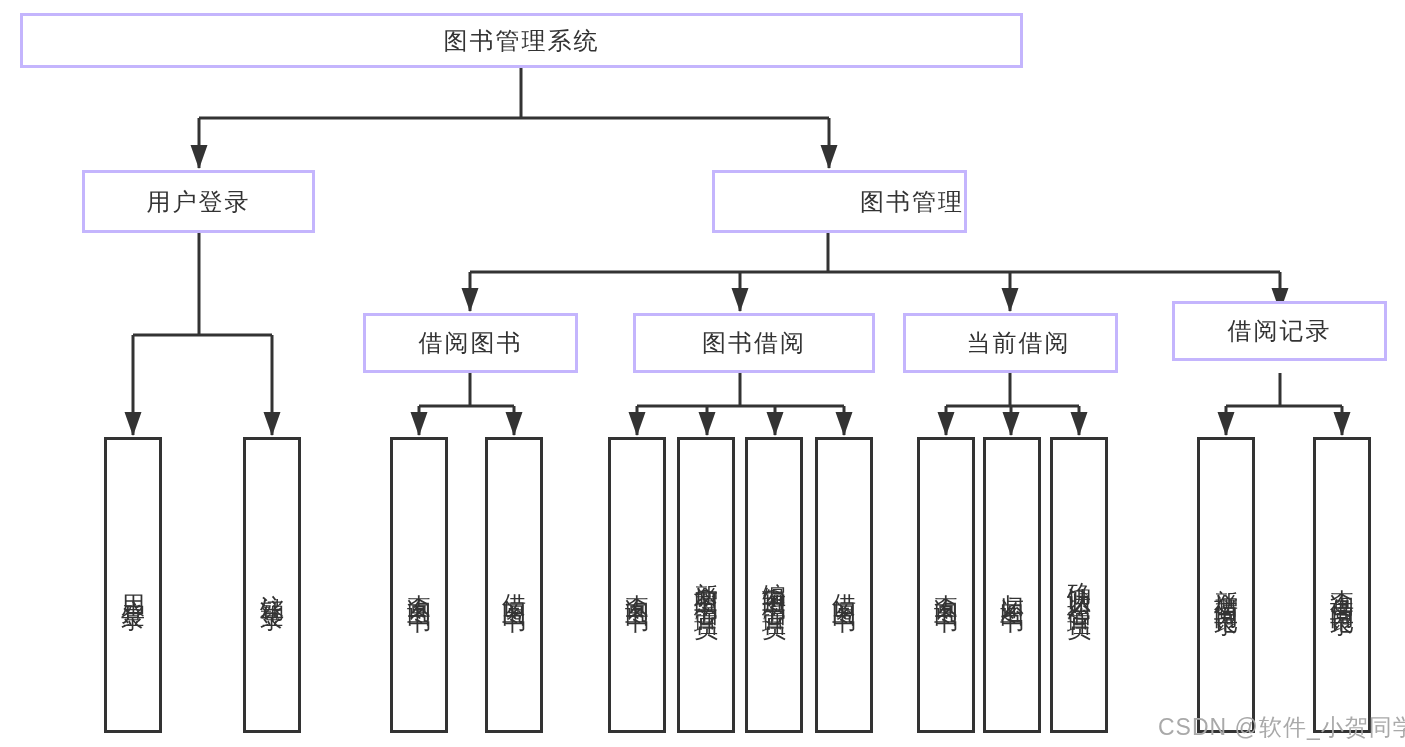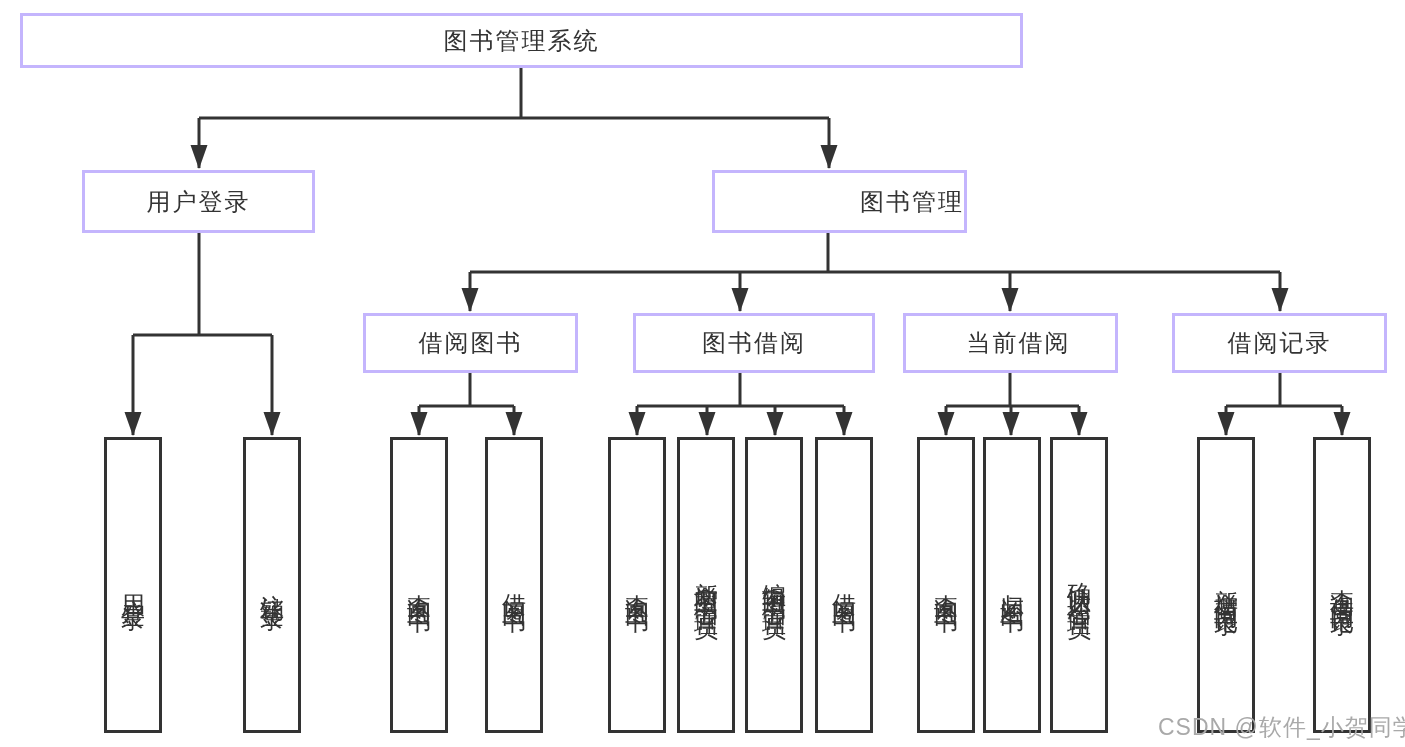--- a/index.html
+++ b/index.html
@@ -145,21 +145,21 @@
 
   <div class="hbox" style="left:363px; top:313px; width:215px; height:60px;">
     <span class="hlabel">借阅图书</span>
   </div>
   <div class="hbox" style="left:633px; top:313px; width:242px; height:60px;">
     <span class="hlabel">图书借阅</span>
   </div>
   <div class="hbox" style="left:903px; top:313px; width:215px; height:60px;padding-left:16px;">
     <span class="hlabel">当前借阅</span>
   </div>
-  <div class="hbox" style="left:1172px; top:313px; width:215px; height:60px;">
+  <div class="hbox" style="left:1172px; top:301px; width:215px; height:60px;">
     <span class="hlabel">借阅记录</span>
   </div>
 
   <div class="vbox" style="left:104px;">
     <span class="vlabel">用户登录</span>
   </div>
   <div class="vbox" style="left:243px;">
     <span class="vlabel">注销登录</span>
   </div>
   <div class="vbox" style="left:390px;">

